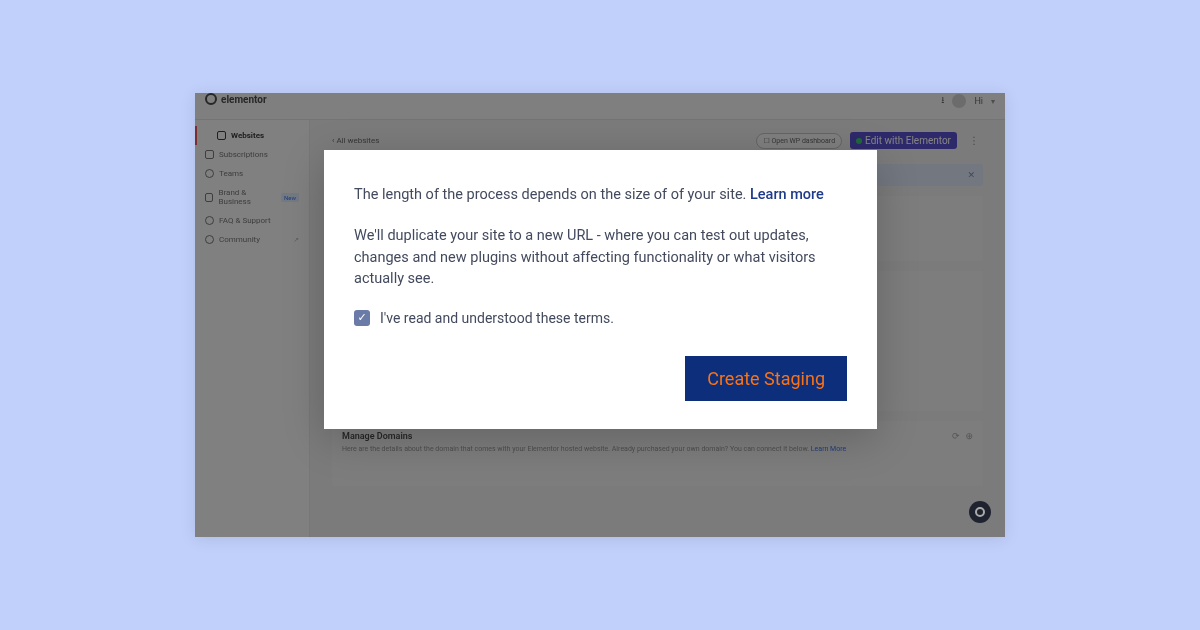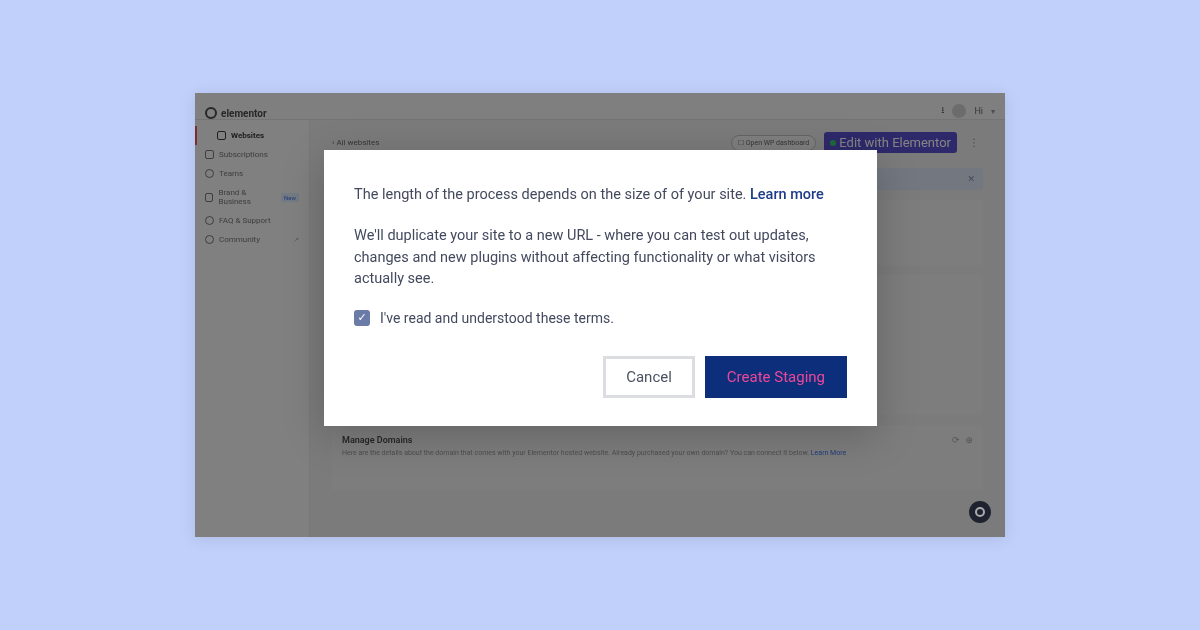--- a/index.html
+++ b/index.html
@@ -15,21 +15,21 @@
   display: flex;
   flex-direction: column;
   overflow: hidden;
   box-shadow: 0 2px 15px rgba(0,0,0,0.1);
 }
 .topbar {
   height: 27px;
   background: #f5f5f5;
   border-bottom: 1px solid #ddd;
   display: flex;
-  align-items: flex-end;
+  align-items: flex-start;
   padding: 0 10px;
   font-size: 10px;
   color: #333;
 }
 .logo { display: flex; align-items: center; gap: 4px; font-weight: 700; }
 .logo-icon { width: 12px; height: 12px; border-radius: 50%; border: 2px solid #333; display: inline-block; }
 .topbar-spacer { flex: 1; }
 .topbar-right { display: flex; align-items: center; gap: 8px; font-size: 9px; color: #555; }
 .avatar { width: 14px; height: 14px; border-radius: 50%; background: #ccc; }
 .chev { font-size: 8px; color: #888; }
@@ -48,21 +48,21 @@
 .sidebar-icon { width: 9px; height: 9px; border: 1px solid currentColor; border-radius: 2px; display: inline-block; }
 .sidebar-icon.round { border-radius: 50%; }
 .badge-new { background: #dbeafe; color: #2563eb; font-size: 6px; padding: 1px 3px; border-radius: 2px; margin-left: auto; }
 .ext-icon { margin-left: auto; font-size: 7px; color: #aaa; }
 
 .main { flex: 1; background: #ededed; padding: 12px 22px; font-size: 8px; color: #555; position: relative; }
 .main-top { display: flex; align-items: center; gap: 8px; }
 .back { color: #555; }
 .main-top-spacer { flex: 1; }
 .btn-outline { border: 1px solid #bbb; padding: 3px 6px; border-radius: 8px; font-size: 7px; color: #555; background: #f5f5f5; }
-.btn-primary-small { background: #4338ca; color: #fff; padding: 3px 6px; border-radius: 3px; font-size: 13px; display: flex; align-items: center; gap: 3px; }
+.btn-primary-small { background: #4338ca; color: #fff; padding: 3px 6px; border-radius: 3px; font-size: 10px; display: flex; align-items: center; gap: 3px; }
 .dot-green { width: 6px; height: 6px; border-radius: 50%; background: #22c55e; display: inline-block; }
 .kebab { color: #777; font-size: 10px; padding: 0 4px; }
 
 .banner { background: #dbe6f9; border-radius: 3px; padding: 6px 8px; margin-top: 15px; display: flex; align-items: center; font-size: 7px; color: #3b5489; }
 .banner-close { margin-left: auto; color: #6b7fa8; font-size: 9px; }
 
 .card { background: #f2f2f2; border-radius: 3px; margin-top: 10px; padding: 10px; height: 65px; }
 .card.tall { height: 140px; }
 .card-title { font-size: 9px; font-weight: 600; color: #333; margin-bottom: 4px; }
 .card-sub { font-size: 7px; color: #888; line-height: 1.4; }
@@ -111,22 +111,22 @@
   border: 3px solid #dcdde1;
   background: #fff;
   color: #4a5160;
   font-size: 15px;
   padding: 9px 20px;
   cursor: pointer;
 }
 .btn-create {
   border: none;
   background: #0d2e7a;
-  color: #ec4899;
-  font-size: 15px;
+  color: #f97316;
+  font-size: 18px;
   padding: 12px 22px;
   cursor: pointer;
 }
 </style>
 </head>
 <body>
 
 <div class="app-window">
 
   <div class="topbar">
@@ -219,16 +219,15 @@
     <p>
       <span>The length of the process depends on the size of of your site. </span><span class="learn-more">Learn more</span>
     </p>
     <p>We'll duplicate your site to a new URL - where you can test out updates, changes and new plugins without affecting functionality or what visitors actually see.</p>
   </div>
   <div class="terms-row">
     <span class="checkbox">✓</span>
     <span>I've read and understood these terms.</span>
   </div>
   <div class="modal-actions">
-    <button class="btn-cancel">Cancel</button>
     <button class="btn-create">Create Staging</button>
   </div>
 </div>
 
 </body></html>

